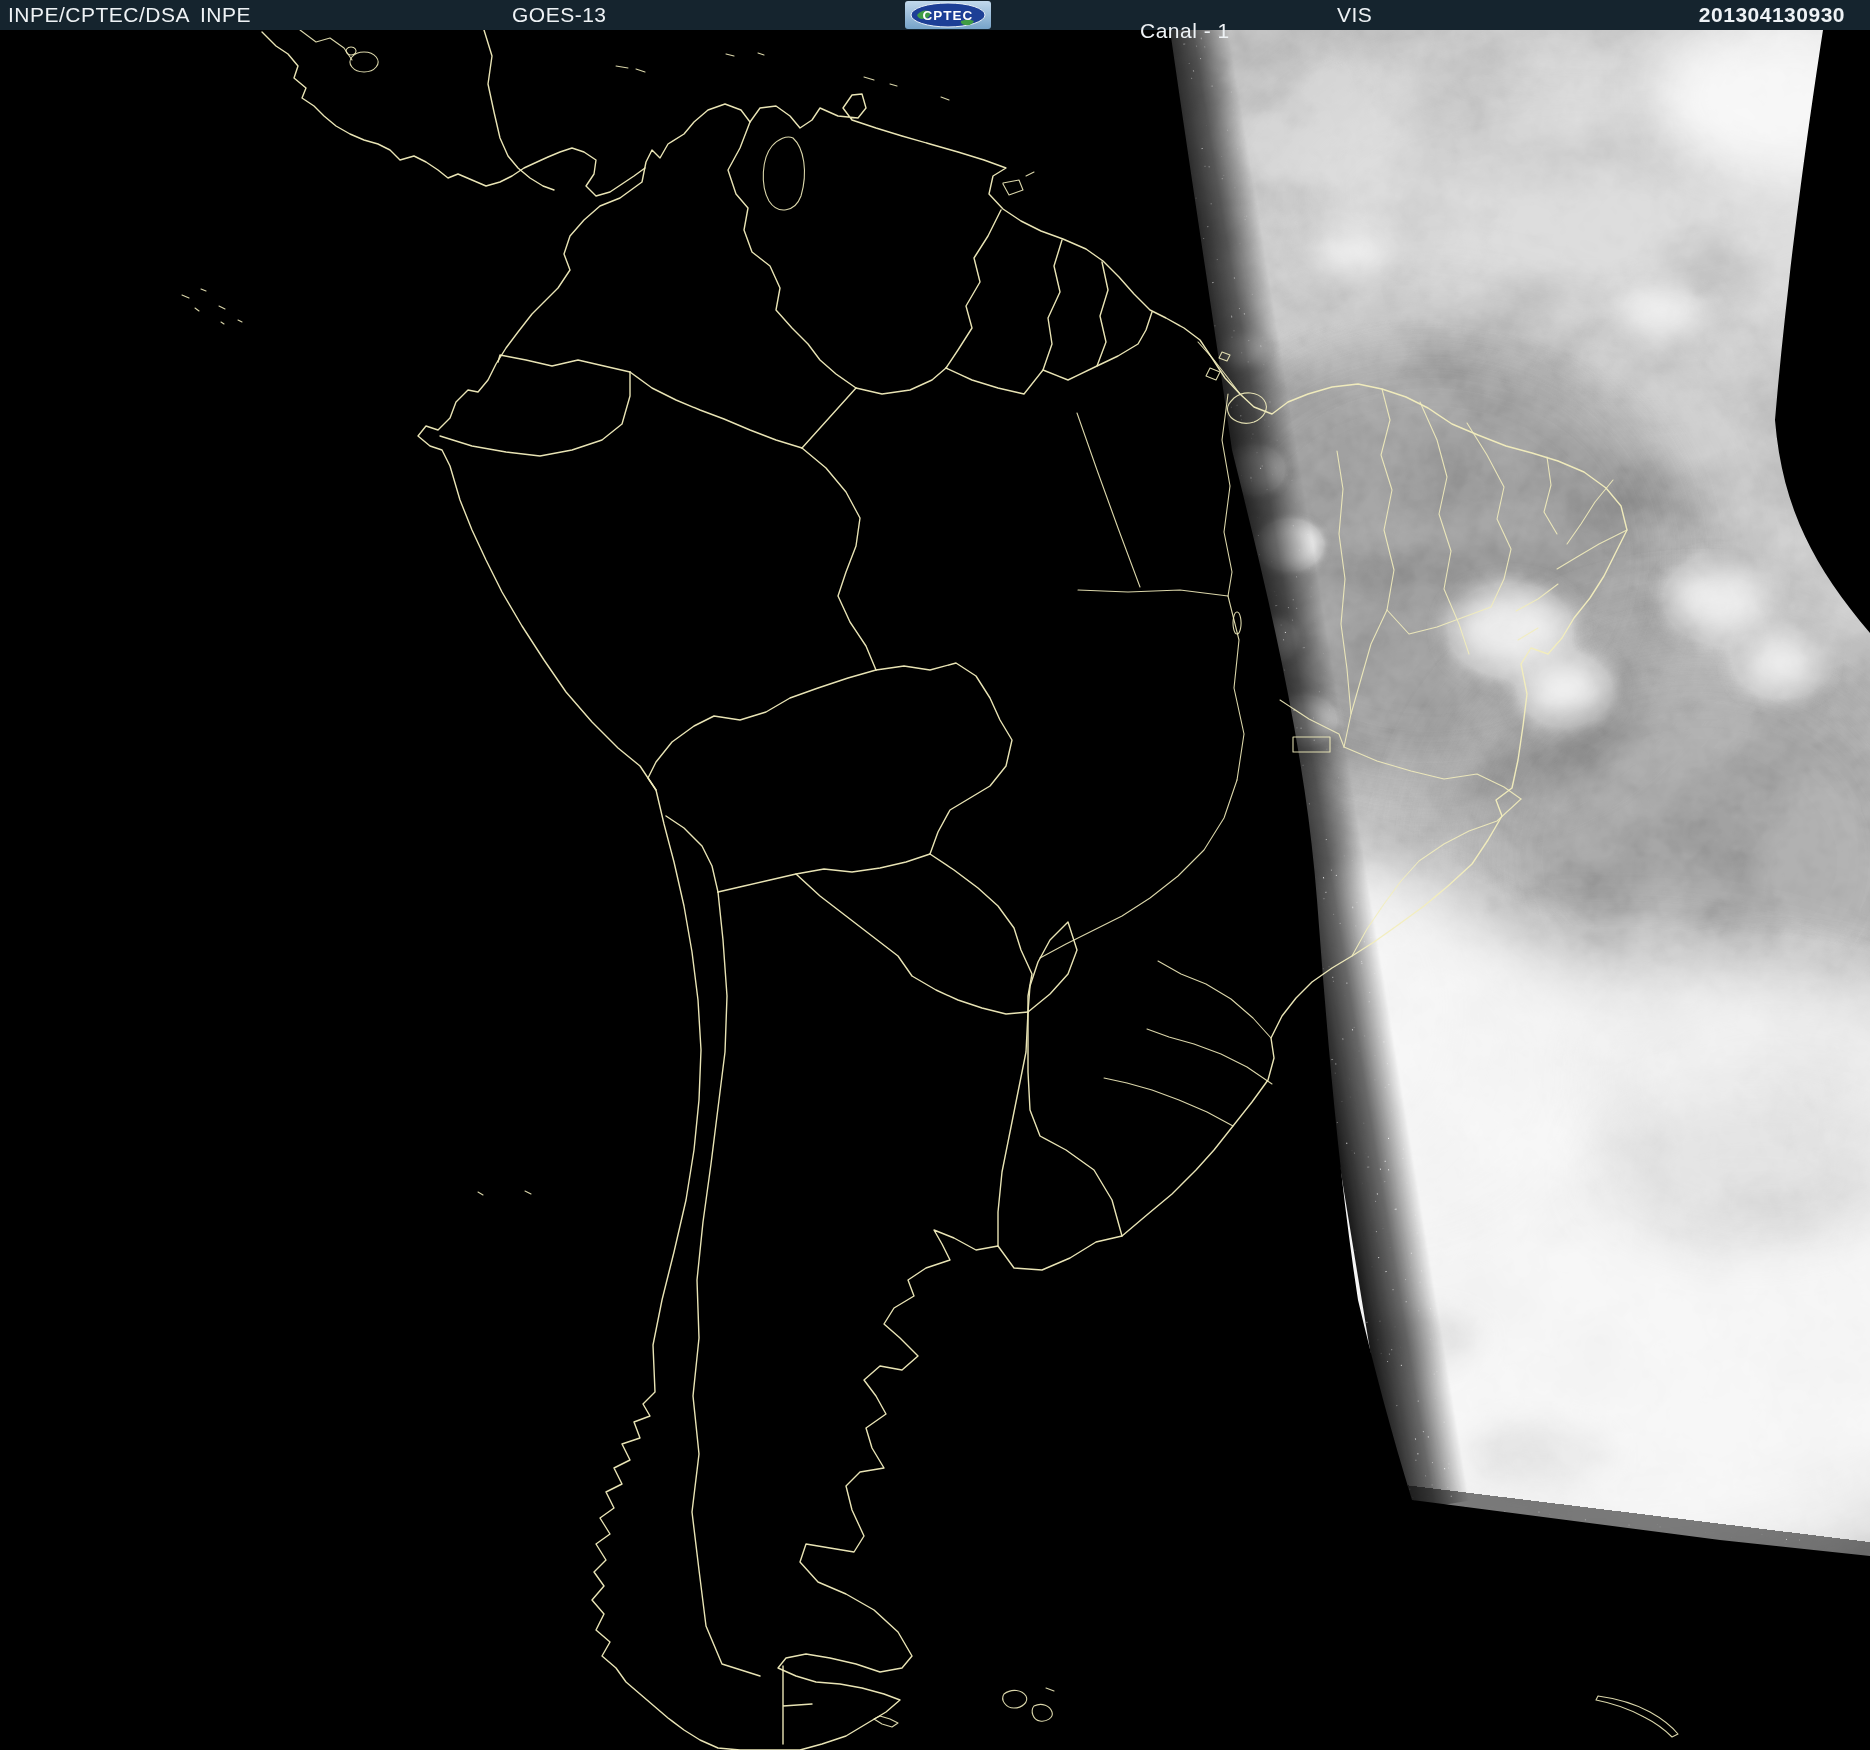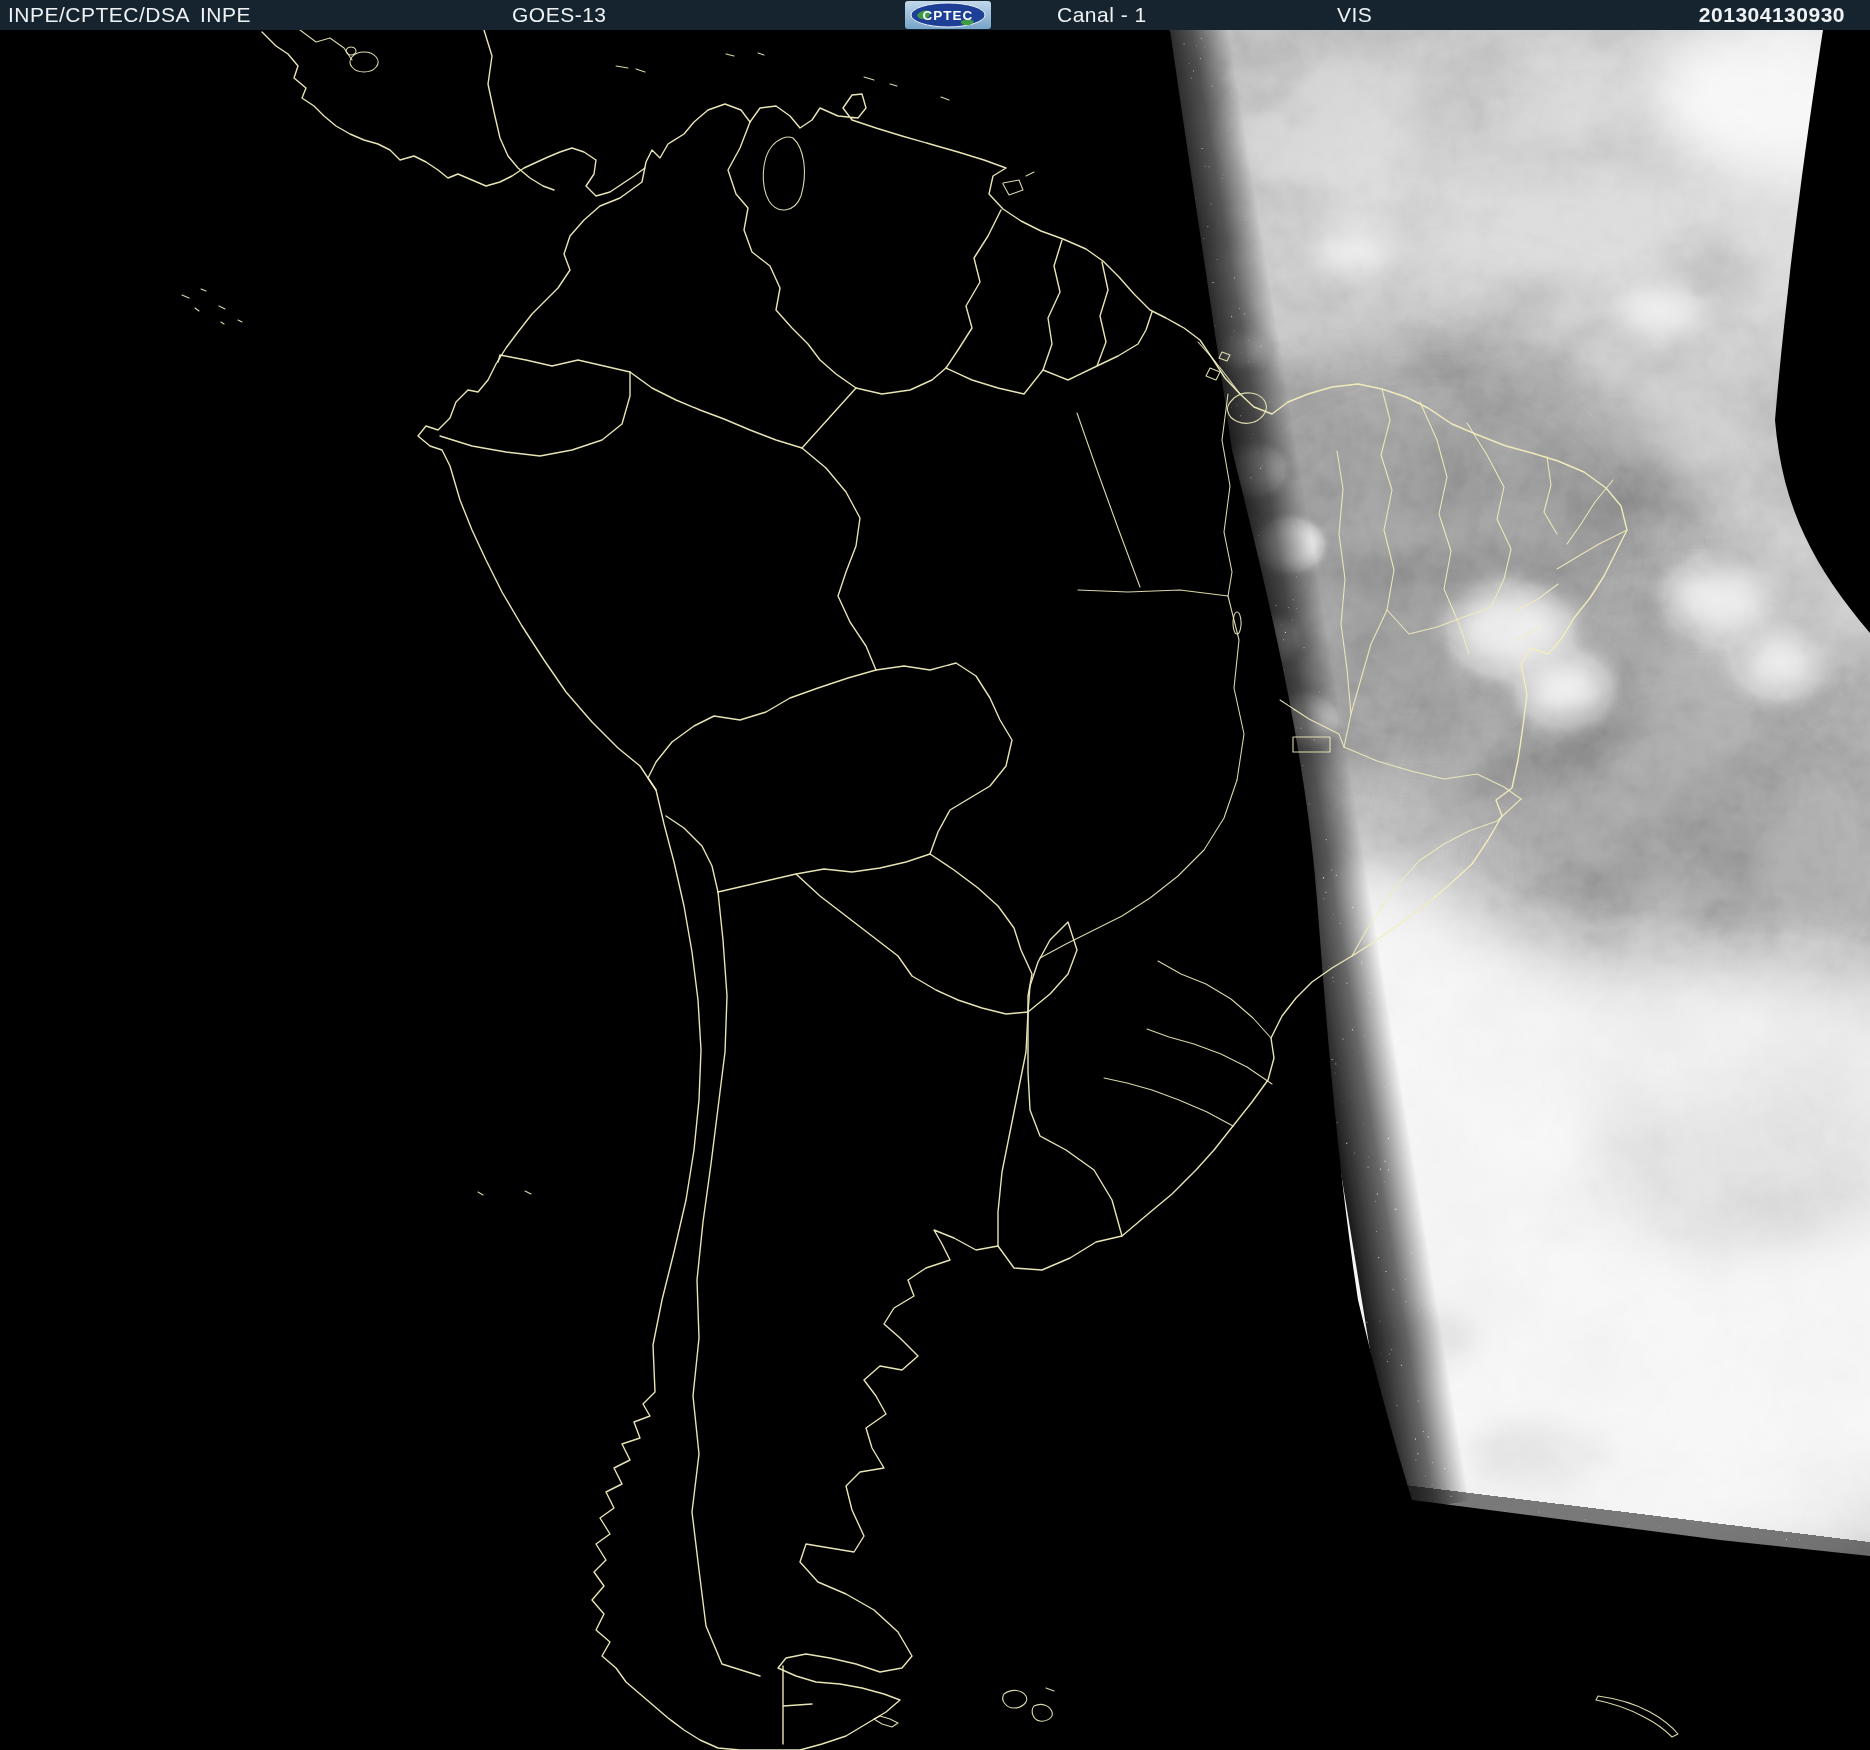--- a/index.html
+++ b/index.html
@@ -5,21 +5,21 @@
   html,body{margin:0;padding:0;background:#000;width:1870px;height:1750px;overflow:hidden;
     font-family:"Liberation Sans", sans-serif;}
   #stage{position:relative;width:1870px;height:1750px;background:#000;}
   
   #topbar{position:absolute;left:0;top:0;width:1870px;height:30px;background:var(--header-bg,#15242e);z-index:5;}
   #topbar .t{position:absolute;top:0;height:30px;line-height:30px;color:var(--header-fg,#eef2f5);
     font-size:21px;letter-spacing:0.5px;white-space:nowrap;}
   #t-agency{left:8px;}
   #t-noaa{left:200px;}
   #t-sat{left:505px;margin-left:7px;}
-  #t-canal{left:1057px;}
+  #t-canal{left:1140px;margin-top:16px;}
   #t-band{left:1325px;margin-left:12px;}
   #t-time{right:25px;font-weight:bold;}
   #logo{position:absolute;left:905px;top:1px;width:86px;height:28px;}
   
   #mapsvg{position:absolute;left:0;top:0;z-index:1;}
   .coast{fill:none;stroke:var(--line-color,#f2edbc);stroke-width:1.4;stroke-linejoin:round;stroke-linecap:round;opacity:.96;}
   .coast.thin{stroke-width:1.1;opacity:.9;}
 </style>
 </head>
 <body>

